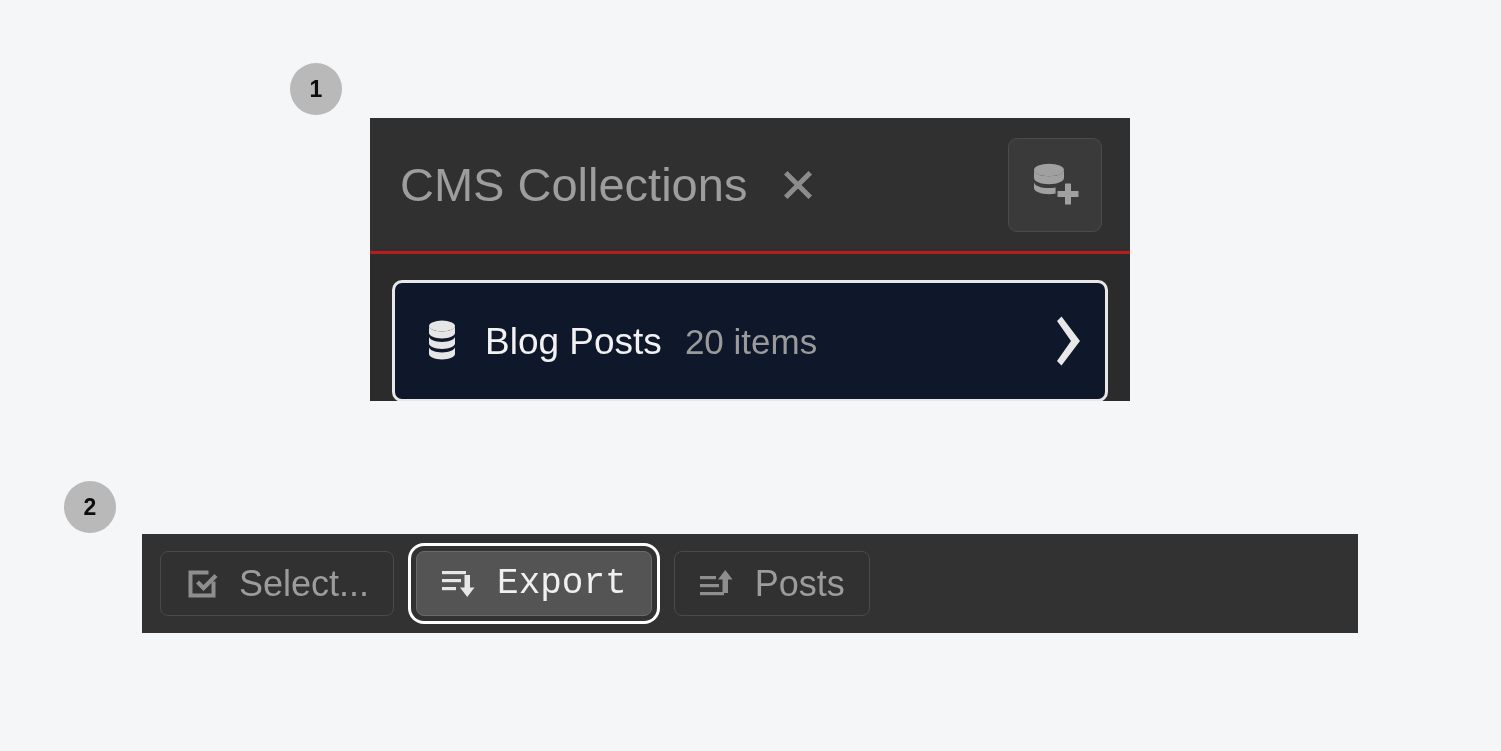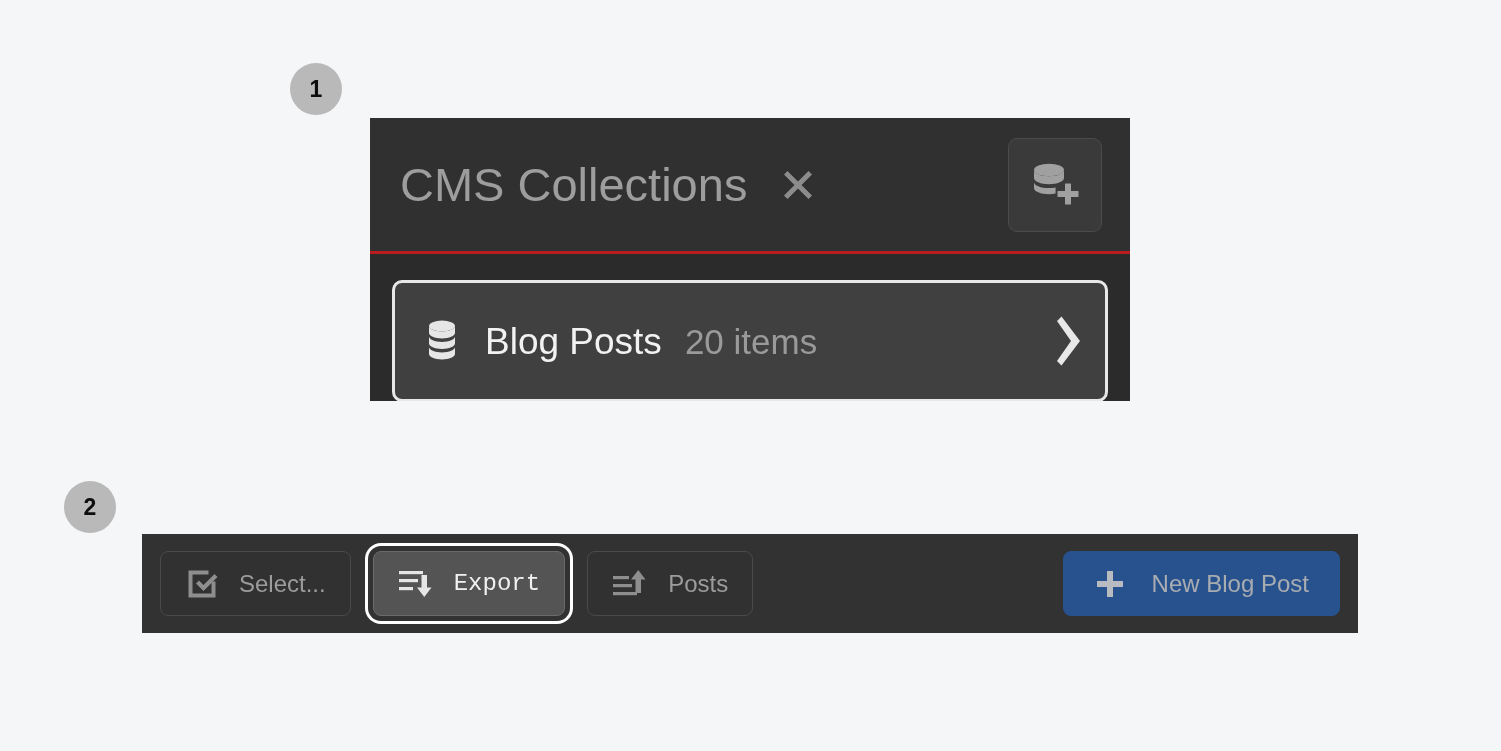--- a/index.html
+++ b/index.html
@@ -86,21 +86,21 @@
     cursor: pointer;
   }
 
   .cms-body {
     padding: 26px 22px;
     box-sizing: border-box;
   }
   .collection-row {
     height: 122px;
     border-radius: 10px;
-    background: #404040;
+    background: #0f172a;
     border: 3px solid #e8e8e8;
     box-sizing: border-box;
     display: flex;
     align-items: center;
     padding: 0 22px 0 26px;
     cursor: pointer;
   }
   .collection-icon { flex: none; margin-right: 22px; display:flex; }
   .collection-name {
     font-size: 37px;
@@ -136,21 +136,21 @@
     border-radius: 8px;
     background: #313131;
     border: 1.5px solid #4a4a4a;
     box-sizing: border-box;
     display: flex;
     align-items: center;
     justify-content: flex-start;
     gap: 20px;
     padding: 0 24px;
     cursor: pointer;
-    font-size: 24px;
+    font-size: 36px;
     color: #9c9c9c;
     white-space: nowrap;
     line-height: 1;
   }
   .tb-btn .tb-icon { display: flex; align-items: center; flex: none; }
   .tb-btn.focused {
     background: #545454;
     color: #f0f0f0;
     border: 1.5px solid #6a6a6a;
     box-shadow: 0 0 0 5px #323232, 0 0 0 8px #ffffff;
@@ -256,22 +256,13 @@
         <rect x="1" y="17" width="19" height="3.2" fill="#8e8e8e"></rect>
         <rect x="1" y="25" width="24" height="3.2" fill="#8e8e8e"></rect>
         <rect x="23.5" y="11" width="5.5" height="15" fill="#8e8e8e"></rect>
         <path d="M19 12.5h14.5l-7.25-9.5z" fill="#8e8e8e"></path>
       </svg>
     </span>
     <span>Posts</span>
   </button>
 
 
-  <button class="tb-btn primary">
-    <span class="tb-icon">
-      <svg width="32" height="32" viewBox="0 0 32 32" aria-hidden="true">
-        <rect x="13" y="3" width="6" height="26" fill="#b8bbbf"></rect>
-        <rect x="3" y="13" width="26" height="6" fill="#b8bbbf"></rect>
-      </svg>
-    </span>
-    <span>New Blog Post</span>
-  </button>
 </div>
 
 </body></html>

